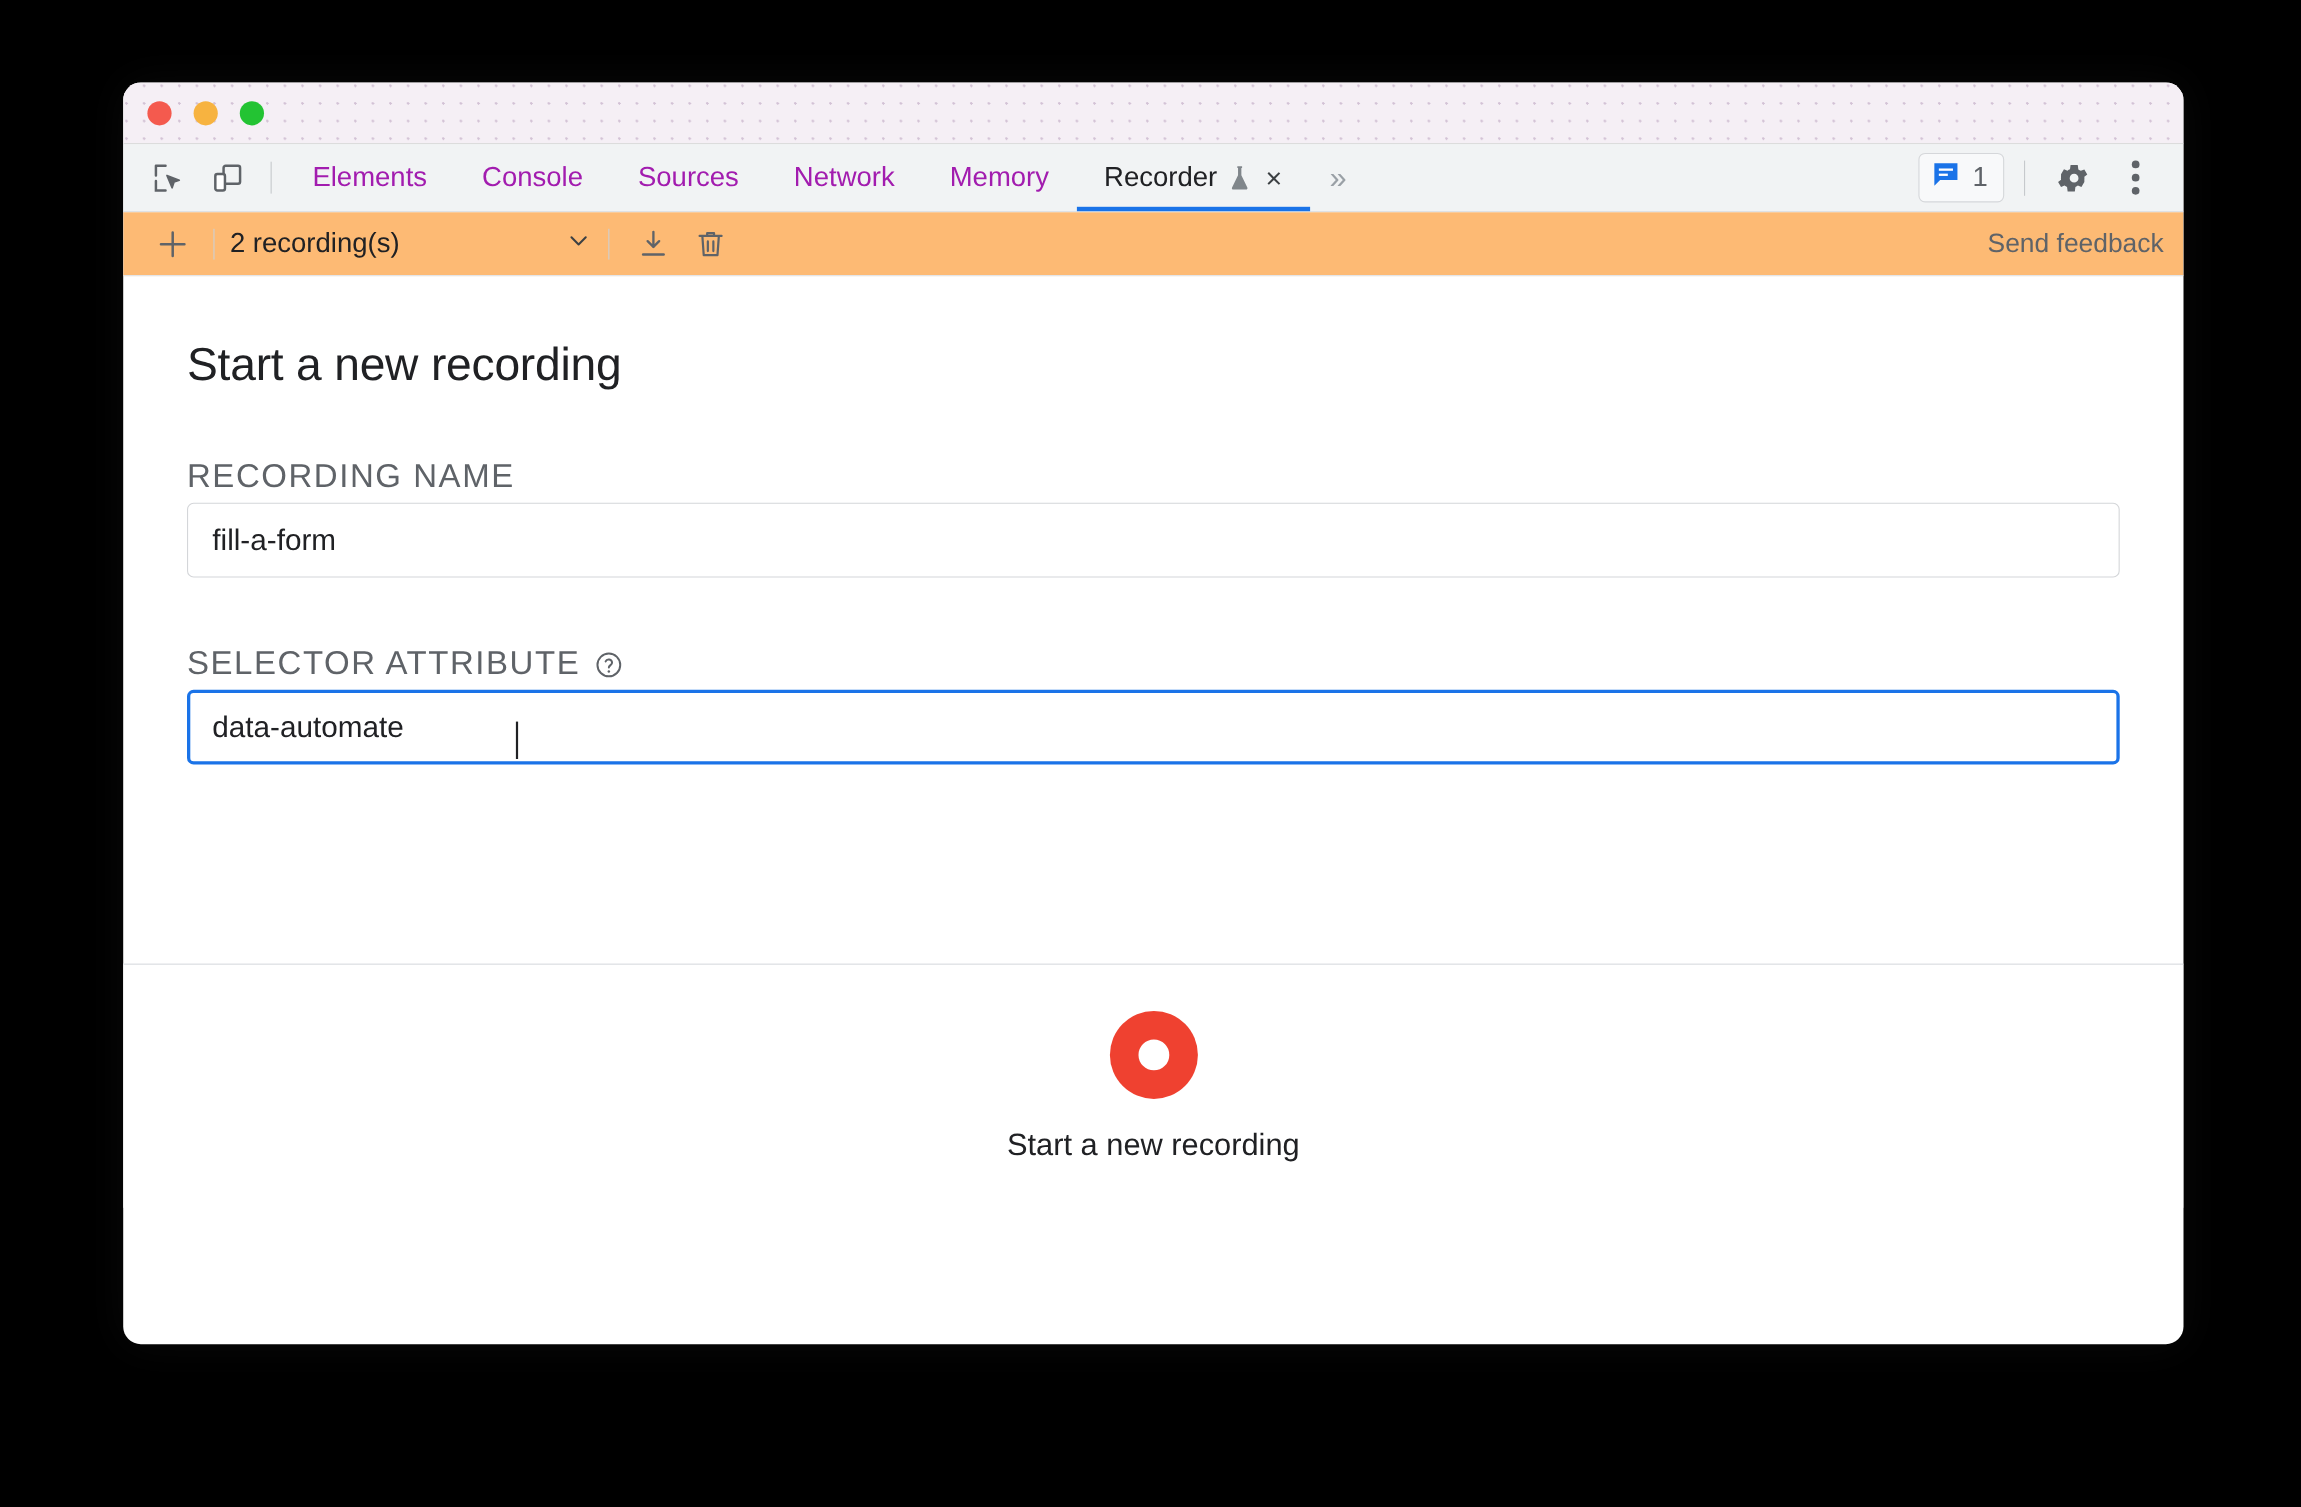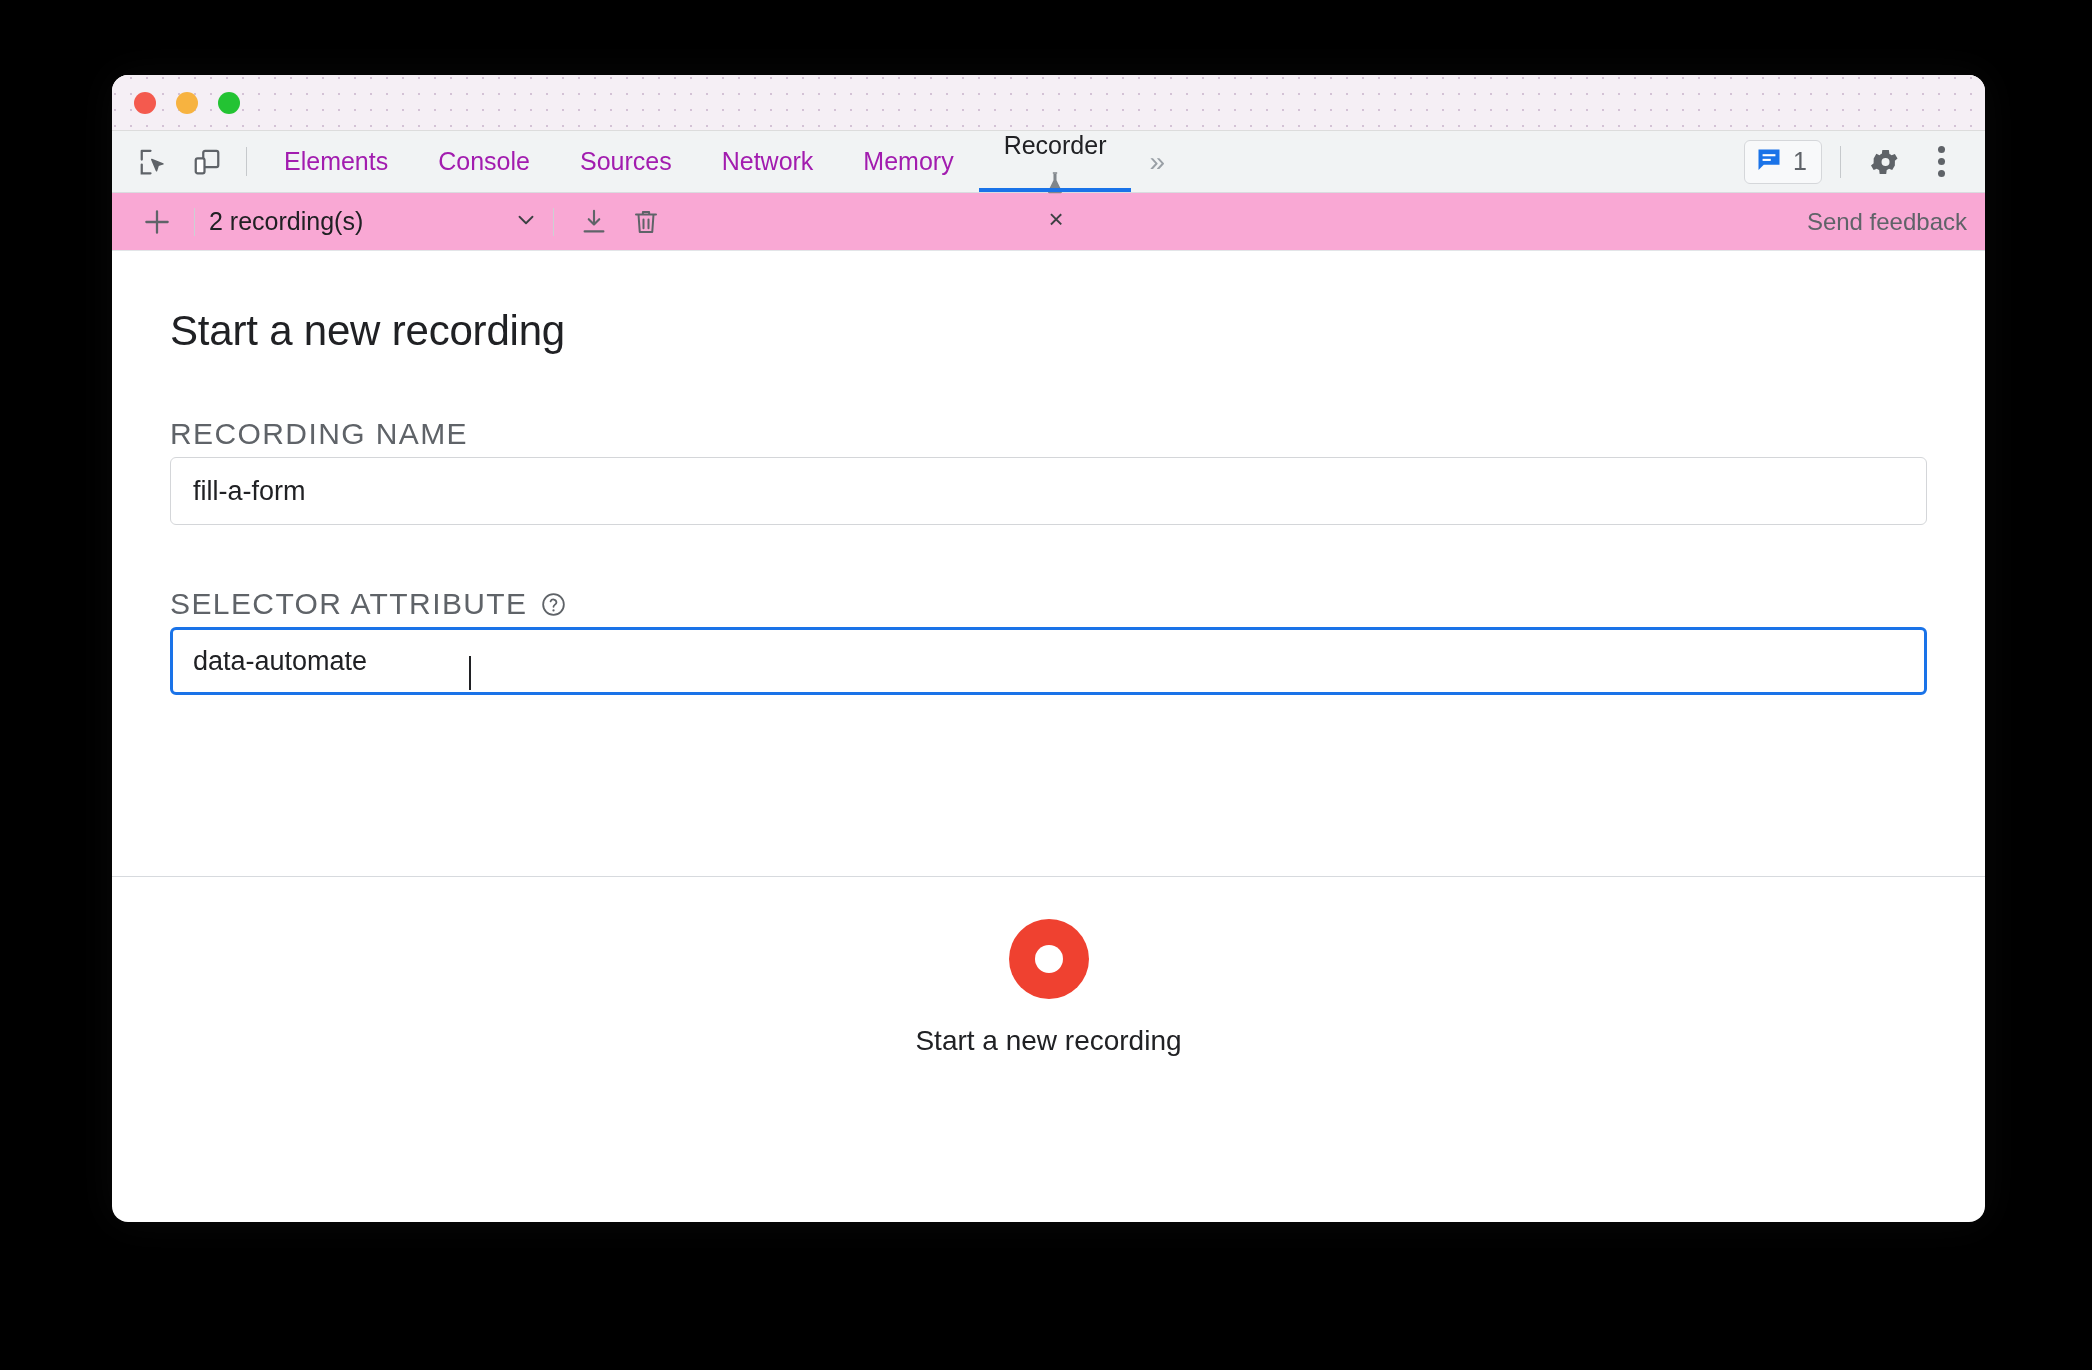--- a/index.html
+++ b/index.html
@@ -58,21 +58,21 @@
   }
   .vdivider { width: 1px; background: #c6c9cc; margin: 16px 12px; }
   .tabs { display: flex; align-items: stretch; }
   .tab {
     display: flex; align-items: center; gap: 10px;
     padding: 0 25px;
     font-size: 25px; color: #a21caf;
     cursor: pointer; position: relative;
     white-space: nowrap;
   }
-  .tab.active { color: #202124; flex-direction: column; }
+  .tab.active { color: #202124; }
   .tab.active::after {
     content: ""; position: absolute; left: 0; right: 0; bottom: 0;
     height: 4px; background: #1a73e8;
   }
   .tab .flask { display: inline-flex; align-items: center; }
   .tab .closex { font-size: 26px; color: #3c4043; line-height: 1; padding-left: 2px; }
   .chevrons {
     display: flex; align-items: center; padding: 0 18px;
     font-size: 28px; color: #9aa0a6; cursor: pointer;
   }
@@ -91,21 +91,21 @@
   .icon-btn { width: 52px; height: 52px; display: flex; align-items: center; justify-content: center; cursor: pointer; }
   .kebab { display: flex; flex-direction: column; gap: 5px; align-items: center; }
   .kebab i { width: 7px; height: 7px; border-radius: 50%; background: #5f6368; display: block; }
 
   
   .rec-toolbar {
     height: 58px;
     border-bottom: 1px solid #e3e5e8;
     display: flex; align-items: center;
     padding: 0 18px 0 22px;
-    background: #f9a8d4;
+    background: #fdba74;
     text-align: center;
   }
   .plus-btn { width: 46px; display: flex; align-items: center; justify-content: center; cursor: pointer; }
   .tb-div { width: 1px; height: 28px; background: #cdd0d3; margin: 0 14px; }
   .rec-select {
     display: flex; align-items: center; justify-content: space-between;
     width: 330px; cursor: pointer;
   }
   .rec-select-label { font-size: 25px; color: #202124; }
   .dl-btn, .trash-btn { width: 52px; display: flex; align-items: center; justify-content: center; cursor: pointer; }

